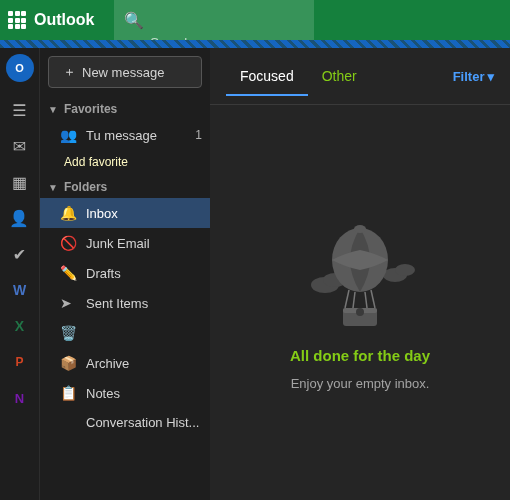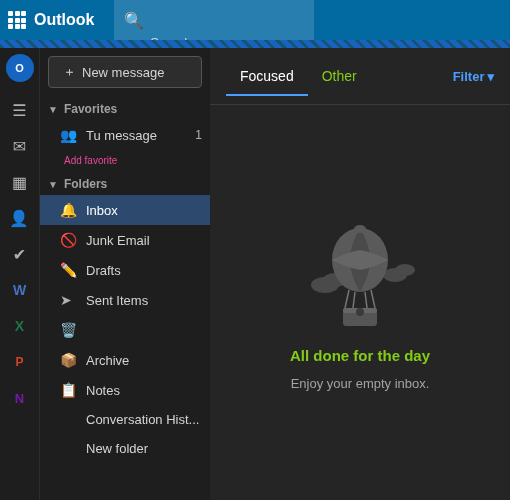--- a/index.html
+++ b/index.html
@@ -9,21 +9,21 @@
       overflow: hidden;
       font-family: 'Segoe UI', Arial, sans-serif;
       background: #1e1e1e;
       color: #d4d4d4;
       display: flex;
       flex-direction: column;
     }
 
     
     .top-bar {
-      background: #0369a1;
+      background: #15803d;
       height: 40px;
       display: flex;
       align-items: center;
       padding: 0 8px;
       gap: 8px;
       flex-shrink: 0;
     }
     .top-bar-grid-icon {
       width: 18px;
       height: 18px;
@@ -171,22 +171,22 @@
     .sidebar-item.active .icon { color: #fff; }
     .sidebar-item .badge {
       margin-left: auto;
       background: transparent;
       color: #b0b0b0;
       font-size: 12px;
     }
 
     .add-fav {
       padding: 5px 8px 5px 24px;
-      color: #ec4899;
-      font-size: 10px;
+      color: #fef9c3;
+      font-size: 12px;
       cursor: pointer;
     }
 
     
     .content {
       flex: 1;
       background: #252525;
       display: flex;
       flex-direction: column;
       overflow: hidden;
@@ -326,24 +326,20 @@
       <span class="icon">📦</span>
       <span>Archive</span>
     </div>
     <div class="sidebar-item">
       <span class="icon">📋</span>
       <span>Notes</span>
     </div>
     <div class="sidebar-item">
       <span class="icon"></span>
       <span>Conversation Hist...</span>
-    </div>
-    <div class="sidebar-item">
-      <span class="icon"></span>
-      <span>New folder</span>
     </div>
   </div>
 
   <div class="content">
     <div class="tab-bar">
       <div class="tab active">
         <span>Focused</span>
       </div>
       <div class="tab">
         <span>Other</span>

